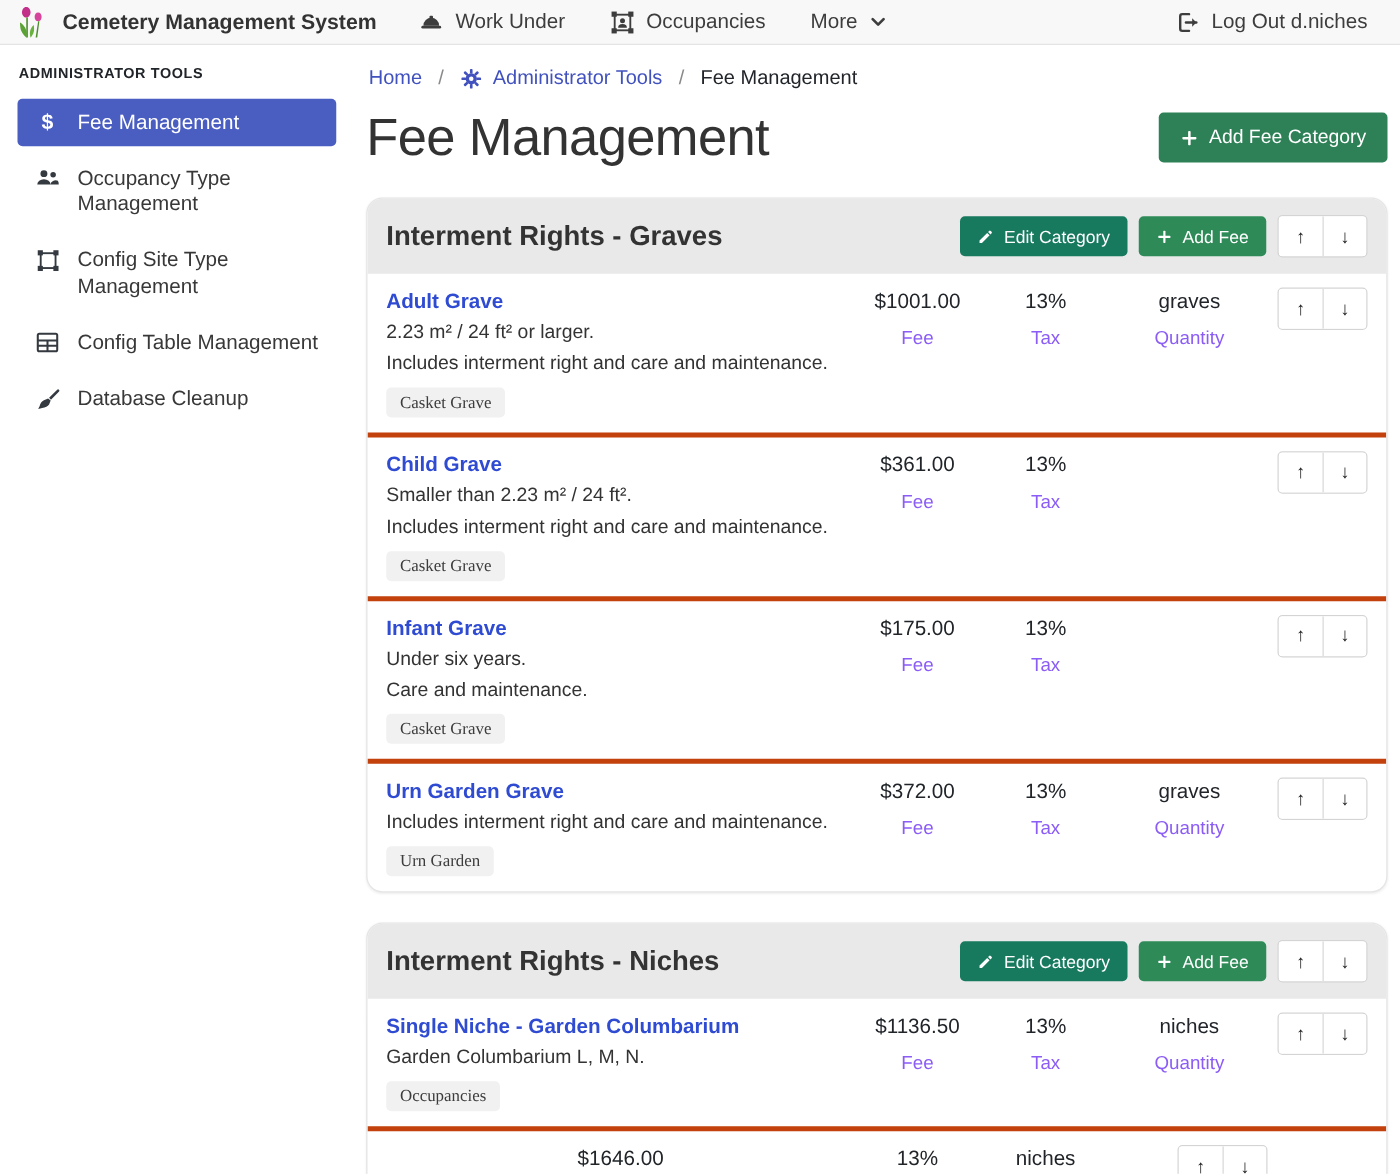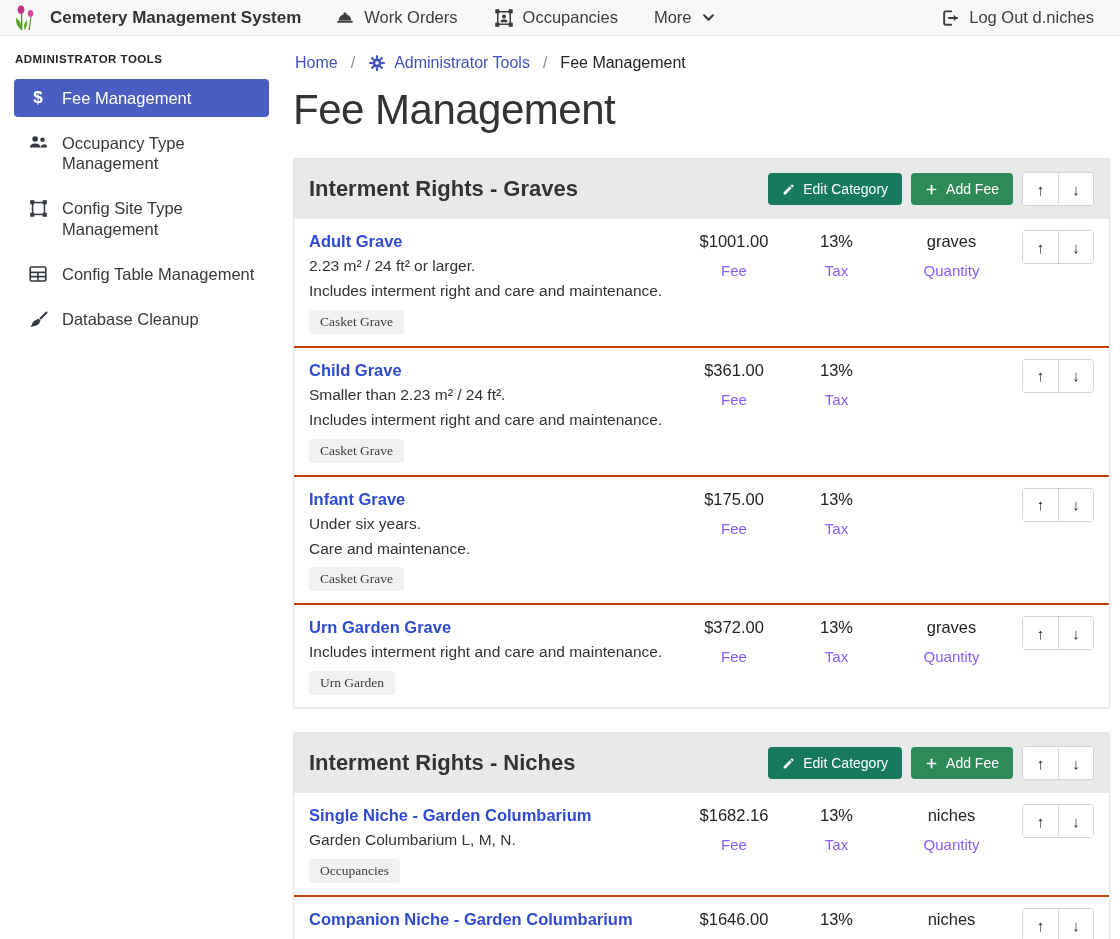--- a/index.html
+++ b/index.html
@@ -59,31 +59,31 @@
   .arrow-group { display:inline-flex; border:1px solid #d4d4d4; border-radius:4px; overflow:hidden; background:#fff; }
   .arrow-btn {
     width:35px; height:32px; background:#fff; border:none; border-left:1px solid #d9d9d9;
     font-size:15px; color:#222; display:flex; align-items:center; justify-content:center;
     cursor:pointer; font-family:inherit;
   }
   .arrow-btn:first-child { border-left:none; }
 
   
   .card {
-    border:1px solid #e5e5e5; border-radius:2px; background:#fff;
+    border:1px solid #e5e5e5; border-radius:13px; background:#fff;
     box-shadow:0 1px 2px rgba(0,0,0,.07); margin-bottom:24px; overflow:hidden;
   }
   .card-header {
     background:#e9e9e9; padding:13px 15px; display:flex; align-items:center; gap:9px;
   }
   .card-title { flex:1; font-size:22px; font-weight:600; color:#333; margin:0; }
 
   .fee-row {
     display:grid; grid-template-columns:1fr 100px 105px 125px 80px;
-    padding:11px 15px 12px 15px; border-bottom:2px solid #c2410c; align-items:start;
+    padding:11px 15px 12px 15px; border-bottom:4px solid #c2410c; align-items:start;
   }
   .fee-row:last-child { border-bottom:none; }
   .fee-main { padding-top:1px; }
   .fee-name { color:#2f4bd2; font-weight:bold; font-size:16.5px; text-decoration:none; display:inline-block; margin:1px 0 0 0; cursor:pointer; }
   .fee-desc { font-size:15.5px; color:#333; margin:6px 0 0 0; line-height:1.22; }
   .fee-desc:empty { display:none; }
   .tag {
     display:inline-block; background:#f1f1f1; border-radius:4px;
     padding:4px 11px; font-size:13.5px; color:#3c3c3c; margin-top:9px;font-family:Liberation Serif, serif;
   }
@@ -113,21 +113,21 @@
   </div>
 
   <div class="nav-item">
     <span class="navicon">
       <svg width="20" height="20" viewBox="0 0 24 24" fill="#3d3d3d">
         <path d="M4.5 15 a7.5 7.5 0 0 1 15 0 Z"></path>
         <rect x="10.3" y="5.5" width="3.4" height="5" rx="1"></rect>
         <rect x="2.5" y="15.2" width="19" height="2.6" rx="1.3"></rect>
       </svg>
     </span>
-    <span>Work Orders</span>
+    <span>Work Under</span>
   </div>
 
   <div class="nav-item">
     <span class="navicon">
       <svg width="20" height="20" viewBox="0 0 24 24">
         <rect x="4.5" y="4.5" width="15" height="15" fill="none" stroke="#3d3d3d" stroke-width="1.8"></rect>
         <rect x="1.5" y="1.5" width="5" height="5" fill="#3d3d3d"></rect>
         <rect x="17.5" y="1.5" width="5" height="5" fill="#3d3d3d"></rect>
         <rect x="1.5" y="17.5" width="5" height="5" fill="#3d3d3d"></rect>
         <rect x="17.5" y="17.5" width="5" height="5" fill="#3d3d3d"></rect>
@@ -242,20 +242,29 @@
           </svg>
         </span>
         <span>Administrator Tools</span>
       </a>
       <span class="crumb-sep">/</span>
       <span class="crumb-current">Fee Management</span>
     </div>
 
     <div class="title-row">
       <h1 class="page-title">Fee Management</h1>
+      <button class="btn btn-add-category">
+        <span style="display:inline-flex;">
+          <svg width="15" height="15" viewBox="0 0 24 24" fill="#fff">
+            <rect x="10.4" y="3" width="3.2" height="18" rx="1"></rect>
+            <rect x="3" y="10.4" width="18" height="3.2" rx="1"></rect>
+          </svg>
+        </span>
+        <span>Add Fee Category</span>
+      </button>
     </div>
 
     <section class="card">
       <div class="card-header">
         <h2 class="card-title">Interment Rights - Graves</h2>
         <button class="btn btn-edit">
           <span style="display:inline-flex;">
             <svg width="13" height="13" viewBox="0 0 24 24" fill="#fff">
               <path d="M3 17.4 V21 h3.6 L17.9 9.7 14.3 6.1 Z M15.6 4.8 l3.6 3.6 1.6-1.6 a1.6 1.6 0 0 0 0-2.3 L19.5 3.2 a1.6 1.6 0 0 0-2.3 0 Z"></path>
             </svg>
@@ -405,44 +414,38 @@
       </div>
 
       <div class="fee-row">
         <div class="fee-main">
           <a class="fee-name">Single Niche - Garden Columbarium</a>
           <p class="fee-desc">Garden Columbarium L, M, N.</p>
           
           <span class="tag">Occupancies</span>
         </div>
         <div class="stat">
-          <div class="stat-value">$1682.16</div>
+          <div class="stat-value">$1136.50</div>
           <div class="stat-label">Fee</div>
         </div>
         <div class="stat">
           <div class="stat-value">13%</div>
           <div class="stat-label">Tax</div>
         </div>
         <div class="stat">
           <div class="stat-value">niches</div>
           <div class="stat-label">Quantity</div>
         </div>
         <span class="arrow-group row-arrows">
           <button class="arrow-btn">↑</button>
           <button class="arrow-btn">↓</button>
         </span>
       </div>
 
       <div class="fee-row">
-        <div class="fee-main">
-          <a class="fee-name">Companion Niche - Garden Columbarium</a>
-          
-          
-          
-        </div>
         <div class="stat">
           <div class="stat-value">$1646.00</div>
 
         </div>
         <div class="stat">
           <div class="stat-value">13%</div>
 
         </div>
         <div class="stat">
           <div class="stat-value">niches</div>

